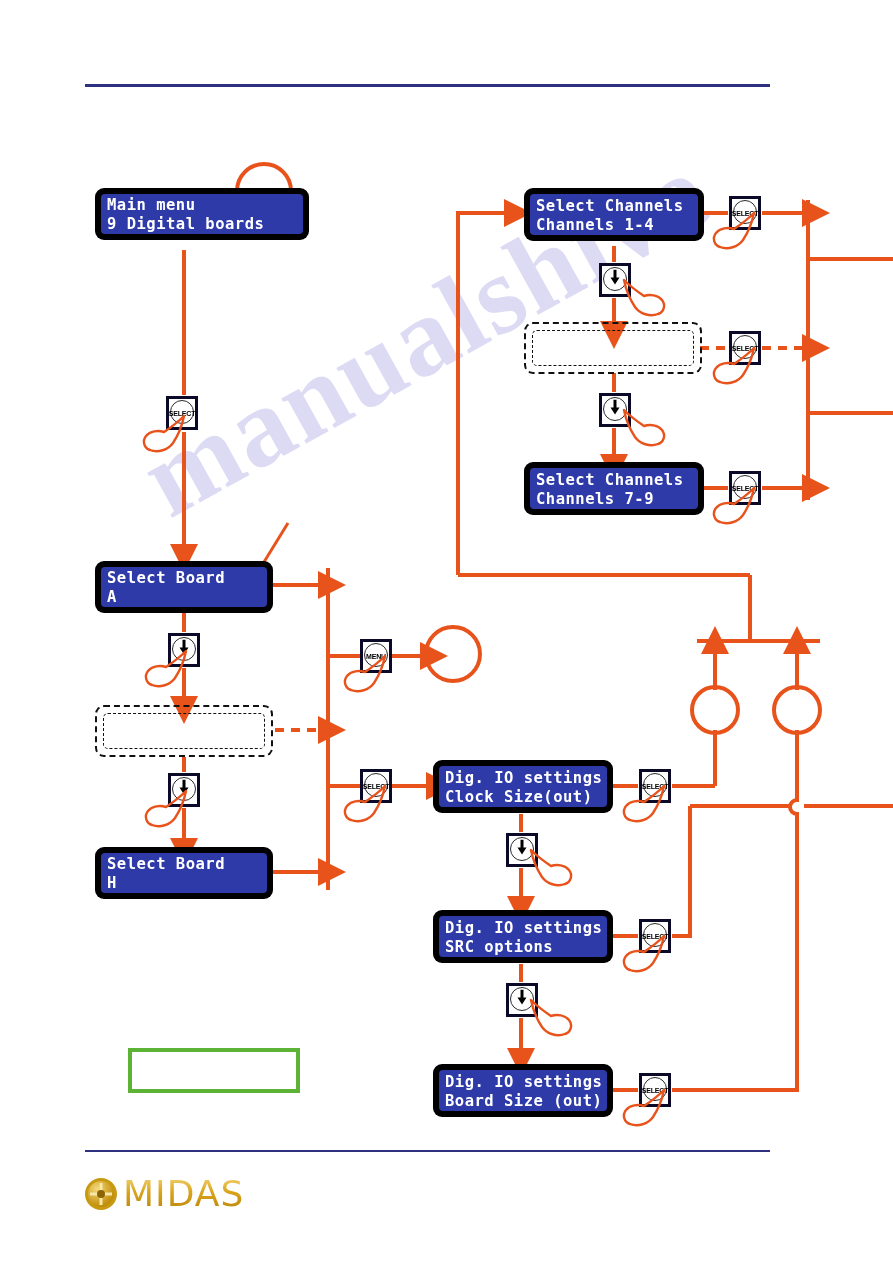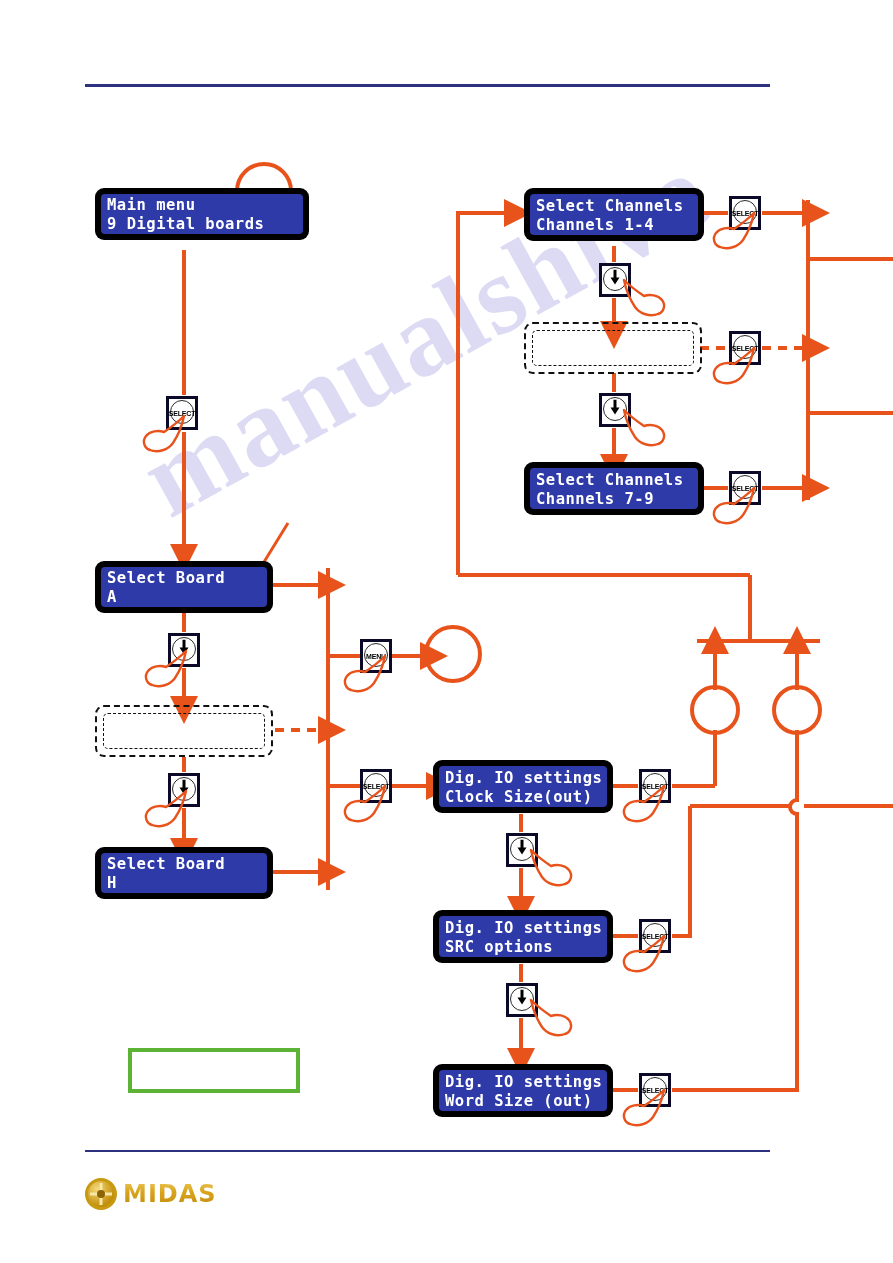--- a/index.html
+++ b/index.html
@@ -181,22 +181,22 @@
     position:absolute;
     left:50%;top:50%;
     width:8px;height:8px;
     margin:-4px 0 0 -4px;
     border-radius:50%;
     background:#8c6406;
     z-index:2;
   }
   .logo .word{
     font-family:"DejaVu Sans",sans-serif;
-    font-size:24px;
-    font-weight:700;
+    font-size:36px;
+    font-weight:400;
     letter-spacing:1px;
     color:#d4a017;
     background:linear-gradient(180deg,#f3d679 0%,#d9a41b 45%,#b9820a 100%);
     -webkit-background-clip:text;
     background-clip:text;
     -webkit-text-fill-color:transparent;
     line-height:38px;
   }
 </style>
 </head>
@@ -363,21 +363,21 @@
   <div class="lcd" style="left:433px;top:910px;width:180px;height:53px;">
     <div class="screen">
       <div class="line">Dig. IO settings</div>
       <div class="line">SRC options</div>
     </div>
   </div>
 
   <div class="lcd" style="left:433px;top:1064px;width:180px;height:53px;">
     <div class="screen">
       <div class="line">Dig. IO settings</div>
-      <div class="line">Word Size (out)</div>
+      <div class="line">Board Size (out)</div>
     </div>
   </div>
 
   <div class="btn" style="left:166px;top:396px;">
     <div class="disc"></div>
     <div class="cap">SELECT</div>
   </div>
 
   <div class="btn arrow" style="left:168px;top:633px;">
     <div class="disc"></div>

